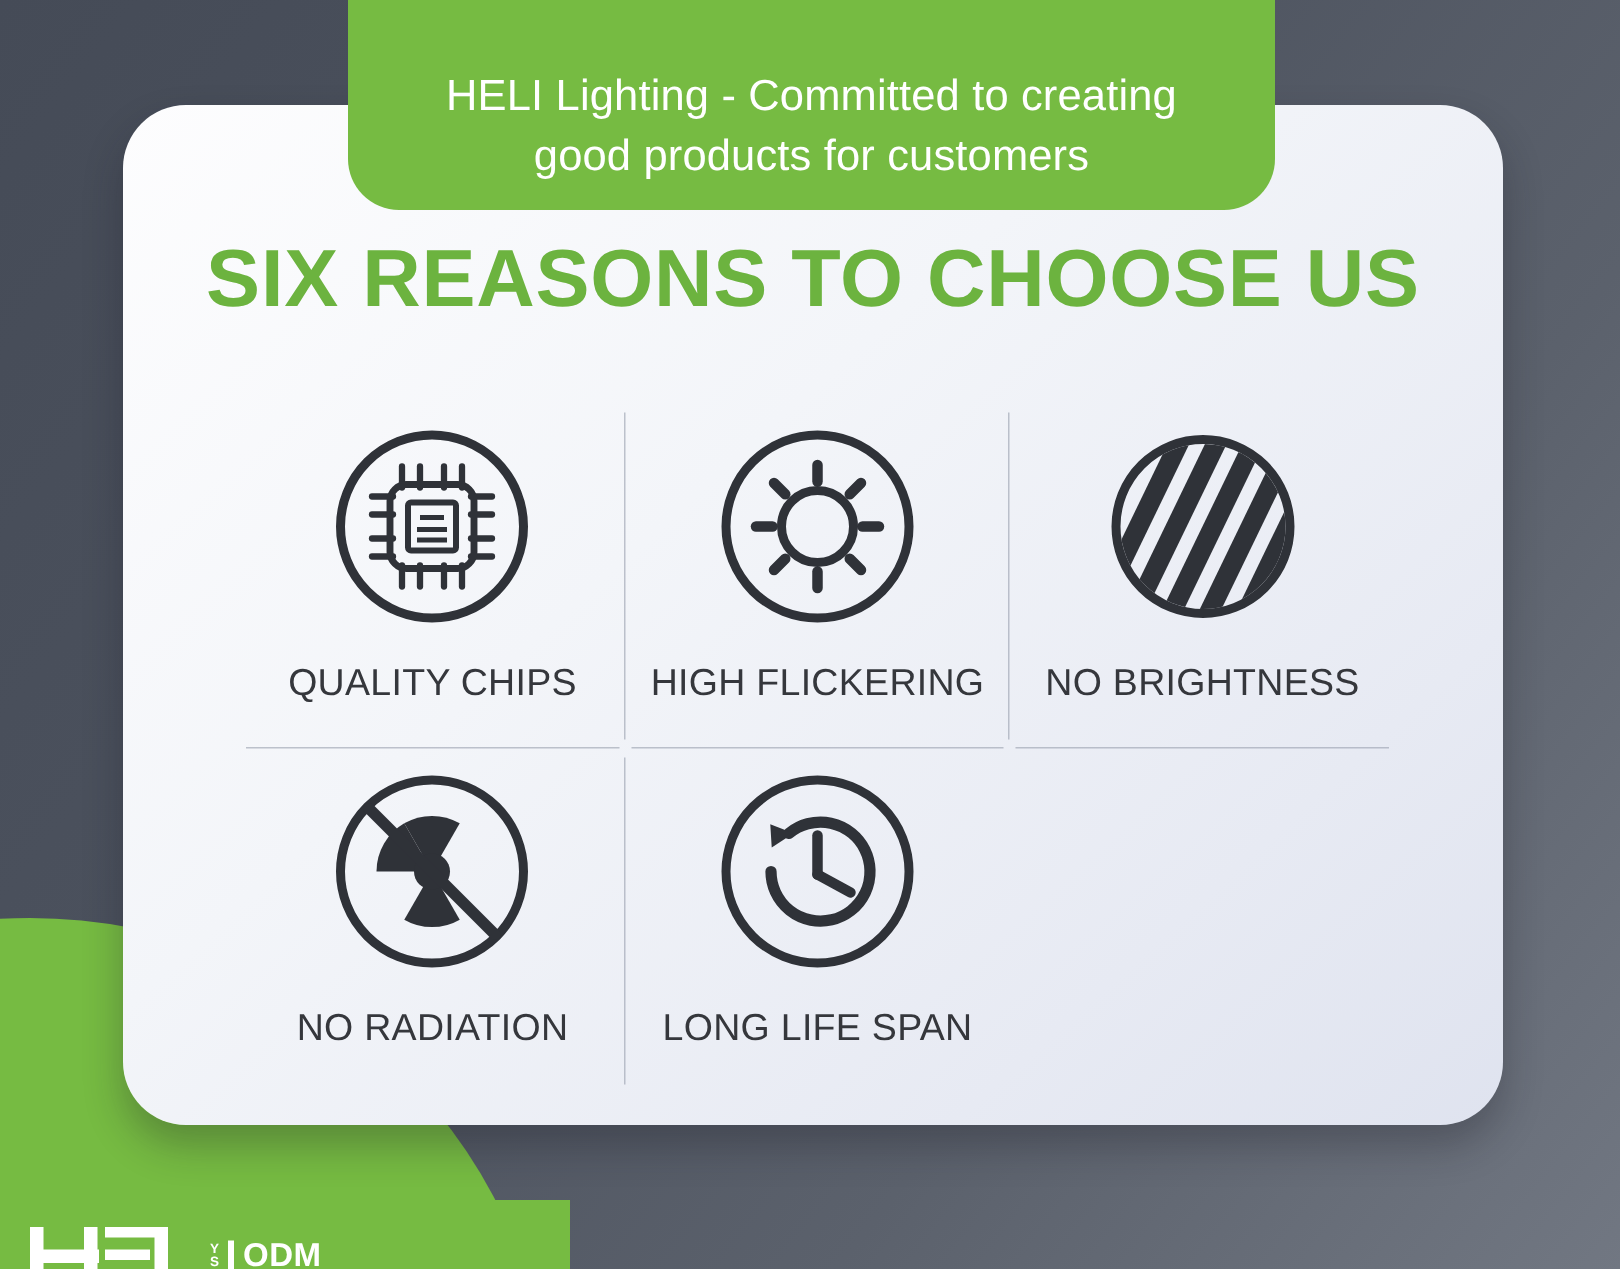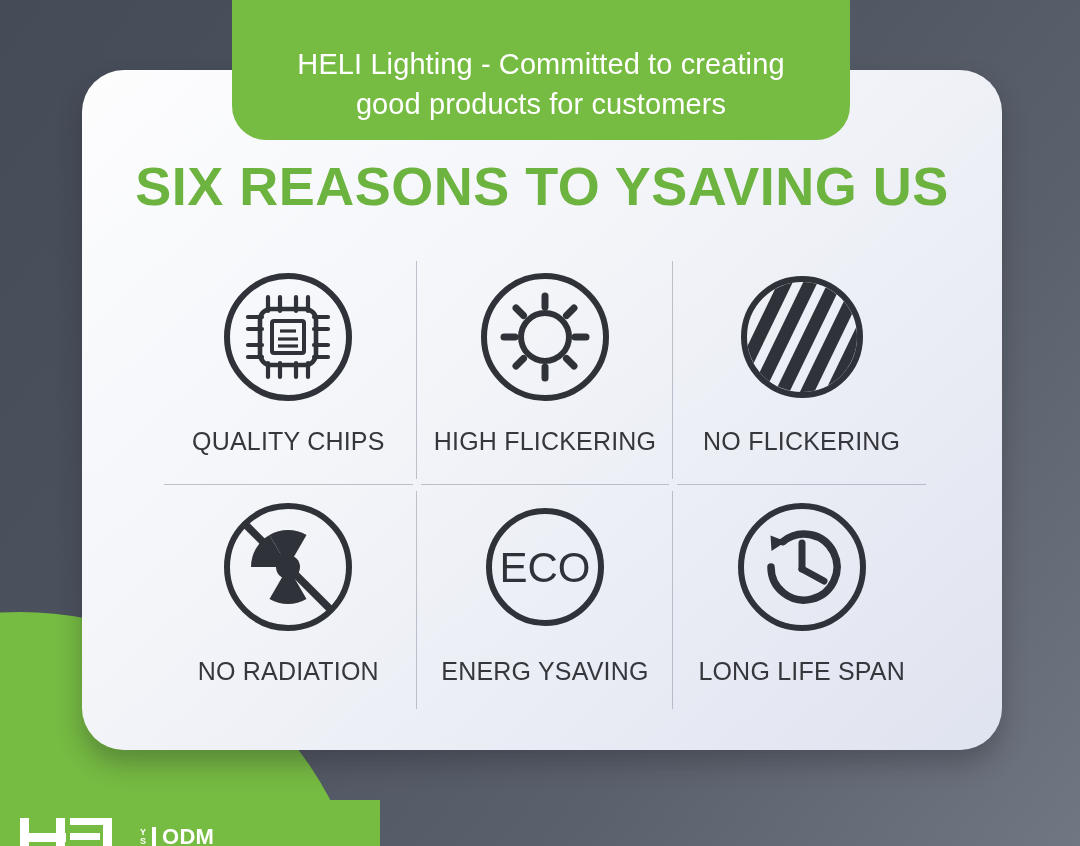--- a/index.html
+++ b/index.html
@@ -88,21 +88,21 @@
     color: #6cb33f;
     font-size: 54px;
     font-weight: bold;
     letter-spacing: 0.5px;
     line-height: 60px;
   }
 
   
   .grid {
     position: absolute;
-    top: 185px;
+    top: 199px;
     left: 78px;
     width: 770px;
     height: 460px;
     display: grid;
     grid-template-columns: 1fr 1fr 1fr;
     grid-template-rows: 1fr 1fr;
   }
   .cell {
     position: relative;
     display: flex;
@@ -201,21 +201,21 @@
   <div class="green-blob"></div>
   <div class="green-blob-2"></div>
 
   <div class="banner">
     <div class="banner-text">HELI Lighting - Committed to creating
 good products for customers</div>
   </div>
 
   <div class="card">
 
-    <div class="headline">SIX REASONS TO YSAVING US</div>
+    <div class="headline">SIX REASONS TO CHOOSE US</div>
 
     <div class="grid">
 
       <div class="cell vline-right hline-bottom">
         <div class="icon-wrap">
           <svg width="136" height="136" viewBox="0 0 136 136">
             <circle cx="68" cy="68" r="61" fill="none" stroke="#2f3238" stroke-width="6"></circle>
             <g stroke="#2f3238" stroke-width="4.2" fill="none" stroke-linecap="round">
               <line x1="48" y1="28" x2="48" y2="42"></line>
               <line x1="60" y1="28" x2="60" y2="42"></line>
@@ -278,48 +278,39 @@
               <line x1="-4" y1="128" x2="56" y2="4"></line>
               <line x1="18" y1="134" x2="78" y2="10"></line>
               <line x1="40" y1="140" x2="100" y2="16"></line>
               <line x1="62" y1="146" x2="122" y2="22"></line>
               <line x1="84" y1="152" x2="144" y2="28"></line>
               <line x1="106" y1="158" x2="166" y2="34"></line>
             </g>
             <circle cx="68" cy="68" r="58" fill="none" stroke="#2f3238" stroke-width="6"></circle>
           </svg>
         </div>
-        <div class="cell-label">NO FLICKERING</div>
+        <div class="cell-label">NO BRIGHTNESS</div>
       </div>
 
       <div class="cell vline-right">
         <div class="icon-wrap">
           <svg width="136" height="136" viewBox="0 0 136 136">
             <g fill="#2f3238">
               <path d="M68 68 L49.5 35.9 A37 37 0 0 1 86.5 35.9 Z"></path>
               <path d="M68 68 L31 68 A37 37 0 0 1 49.5 35.9 Z"></path>
               <path d="M68 68 L86.5 100.1 A37 37 0 0 1 49.5 100.1 Z"></path>
             </g>
             <circle cx="68" cy="68" r="12" fill="#2f3238"></circle>
             <circle cx="68" cy="68" r="61" fill="none" stroke="#2f3238" stroke-width="6"></circle>
             <line x1="26" y1="26" x2="110" y2="110" stroke="#2f3238" stroke-width="7.5" stroke-linecap="round"></line>
           </svg>
         </div>
         <div class="cell-label">NO RADIATION</div>
       </div>
 
-      <div class="cell vline-right">
-        <div class="icon-wrap">
-          <svg width="136" height="136" viewBox="0 0 136 136">
-            <circle cx="68" cy="68" r="56" fill="none" stroke="#2f3238" stroke-width="6"></circle>
-            <text x="68" y="68" text-anchor="middle" dominant-baseline="central" font-family="Liberation Sans, sans-serif" font-size="42" fill="#2f3238">ECO</text>
-          </svg>
-        </div>
-        <div class="cell-label">ENERG YSAVING</div>
-      </div>
 
       <div class="cell">
         <div class="icon-wrap">
           <svg width="136" height="136" viewBox="0 0 136 136">
             <circle cx="68" cy="68" r="61" fill="none" stroke="#2f3238" stroke-width="6"></circle>
             <path d="M37 68 a33 33 0 1 0 12-25.4" fill="none" stroke="#2f3238" stroke-width="7.5" stroke-linecap="round"></path>
             <path d="M36.5 36.5 L52 42.5 L37.5 52 Z" fill="#2f3238"></path>
             <g stroke="#2f3238" stroke-width="7" stroke-linecap="round">
               <line x1="68" y1="44" x2="68" y2="70"></line>
               <line x1="68" y1="70" x2="90" y2="82"></line>

